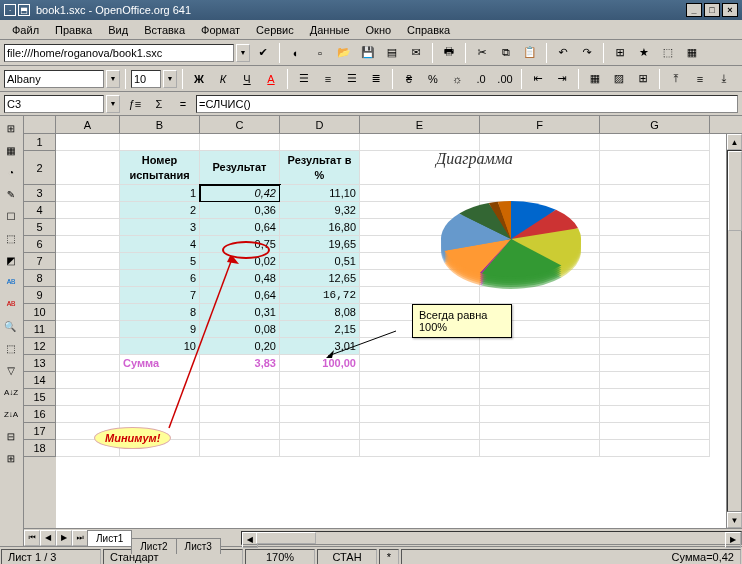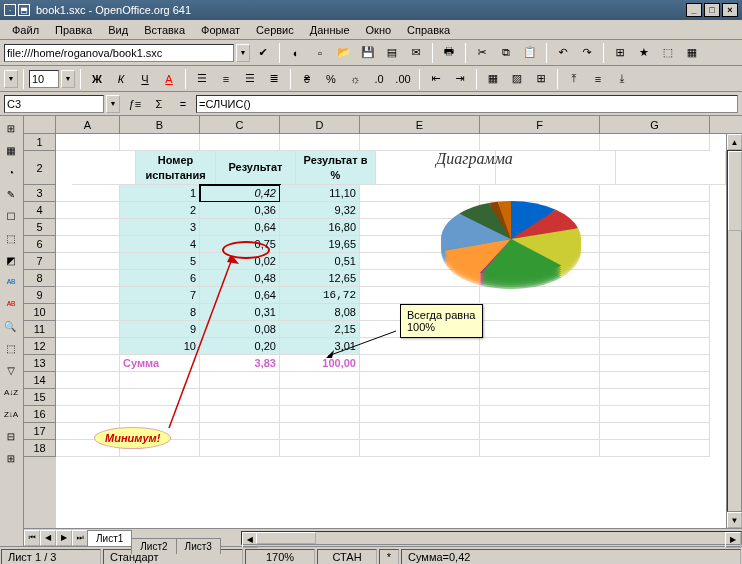--- a/index.html
+++ b/index.html
@@ -30,21 +30,21 @@
 .sheet { flex: 1; display: flex; flex-direction: column; background: #fff; position: relative; }
 .colheads { display: flex; background: #d4d0c8; height: 18px; border-bottom: 1px solid #888; }
 .colheads .corner { width: 32px; border-right: 1px solid #888; background: #d4d0c8; }
 .colheads .ch { border-right: 1px solid #888; text-align: center; line-height: 18px; font-size: 11px; }
 .gridwrap { flex: 1; display: flex; overflow: hidden; position: relative; }
 .rowheads { width: 32px; background: #d4d0c8; }
 .rowheads .rh { height: 17px; border-bottom: 1px solid #888; border-right: 1px solid #888; text-align: center; line-height: 17px; font-size: 11px; }
 .rowheads .rh.tall { height: 34px; line-height: 34px; }
 .cells { position: relative; flex: 1; }
 .row { display: flex; height: 17px; }
-.row.tall { height: 34px; justify-content: flex-end; }
+.row.tall { height: 34px; }
 .cell { border-right: 1px solid #ddd; border-bottom: 1px solid #ddd; padding: 0 3px; line-height: 17px; font-size: 11px; overflow: hidden; white-space: nowrap; }
 .hl { background: #d0f0f0; }
 .hdr { font-weight: bold; text-align: center; display:flex; align-items:center; justify-content:center; }
 .r { text-align: right; }
 .pink { color: #d060d0; font-weight: bold; }
 .selcell { outline: 2px solid #000; outline-offset: -1px; font-style: italic; }
 
 .overlay { position: absolute; pointer-events: none; }
 .callout { position: absolute; background: #ffffcc; border: 1px solid #000; padding: 4px 6px; font-size: 11px; pointer-events: auto; box-shadow: 1px 1px 2px rgba(0,0,0,.3); }
 .redov { position: absolute; border: 2px solid #c00; border-radius: 50%; }
@@ -117,20 +117,21 @@
   <div class="tbtn">↶</div>
   <div class="tbtn">↷</div>
   <div class="sep"></div>
   <div class="tbtn">⊞</div>
   <div class="tbtn">★</div>
   <div class="tbtn">⬚</div>
   <div class="tbtn">▦</div>
 </div>
 
 <div class="toolbar">
+  <input type="text" style="width: 100px;" value="Albany">
   <span class="dropdown-arrow">▼</span>
   <div class="sep"></div>
   <input type="text" style="width: 30px;" value="10">
   <span class="dropdown-arrow">▼</span>
   <div class="sep"></div>
   <div class="tbtn">
       <b>Ж</b>
     </div>
   <div class="tbtn">
       <i>К</i>
@@ -298,21 +299,21 @@
             <path d="M85,50 L152.12409254423252,39.219723670161486 A70,38 0 0 1 135.34920244106425,76.3995944726289 Z" fill="#cccc33" opacity="1"></path>
             <path d="M85,50 L135.34920244106425,76.3995944726289 A70,38 0 0 1 55.69107209727222,84.50875328193001 Z" fill="#339933" opacity="1"></path>
             <path d="M85,50 L55.69107209727222,84.50875328193001 A70,38 0 0 1 53.669253695707965,83.98122825496104 Z" fill="#993399" opacity="1"></path>
             <path d="M85,50 L53.669253695707965,83.98122825496104 A70,38 0 0 1 18.37593108802423,61.658587880396674 Z" fill="#ff9933" opacity="1"></path>
             <path d="M85,50 L18.37593108802423,61.658587880396674 A70,38 0 0 1 33.25151216289766,24.41020713096802 Z" fill="#6699cc" opacity="1"></path>
             <path d="M85,50 L33.25151216289766,24.41020713096802 A70,38 0 0 1 62.69848887421132,13.980119104733141 Z" fill="#336633" opacity="1"></path>
             <path d="M85,50 L62.69848887421132,13.980119104733141 A70,38 0 0 1 71.83880693184439,12.677700905023784 Z" fill="#884400" opacity="1"></path>
             <path d="M85,50 L71.83880693184439,12.677700905023784 A70,38 0 0 1 84.99999999999993,12 Z" fill="#cc6600" opacity="1"></path>
           </svg>
 
-        <div class="callout" style="left:344px; top:170px; width:83px">
+        <div class="callout" style="left:356px; top:170px; width:100px">
           <span>Всегда равна 100%</span>
         </div>
         <svg class="overlay" style="left:270px;top:192px" width="75" height="35">
             <line x1="70" y1="5" x2="2" y2="30" stroke="#000" stroke-width="1"></line>
             <polygon points="0,32 8,24 6,32" fill="#000"></polygon>
           </svg>
 
         <div class="redov" style="left:166px; top:107px; width:48px; height:18px"></div>
         <svg class="overlay" style="left:105px;top:122px" width="80" height="180">
             <line x1="72" y1="0" x2="8" y2="172" stroke="#c00" stroke-width="1.5"></line>
@@ -510,14 +511,14 @@
     </div>
   </div>
 </div>
 
 <div class="statusbar">
   <div class="cell-s" style="width:100px">Лист 1 / 3</div>
   <div class="cell-s" style="width:140px">Стандарт</div>
   <div class="cell-s" style="width:70px;text-align:center">170%</div>
   <div class="cell-s" style="width:60px;text-align:center">СТАН</div>
   <div class="cell-s" style="width:20px;text-align:center">*</div>
-  <div class="cell-s" style="flex:1;">Сумма=0,42</div>
+  <div class="cell-s" style="flex:1;text-align:right">Сумма=0,42</div>
 </div>
 
 </body></html>

